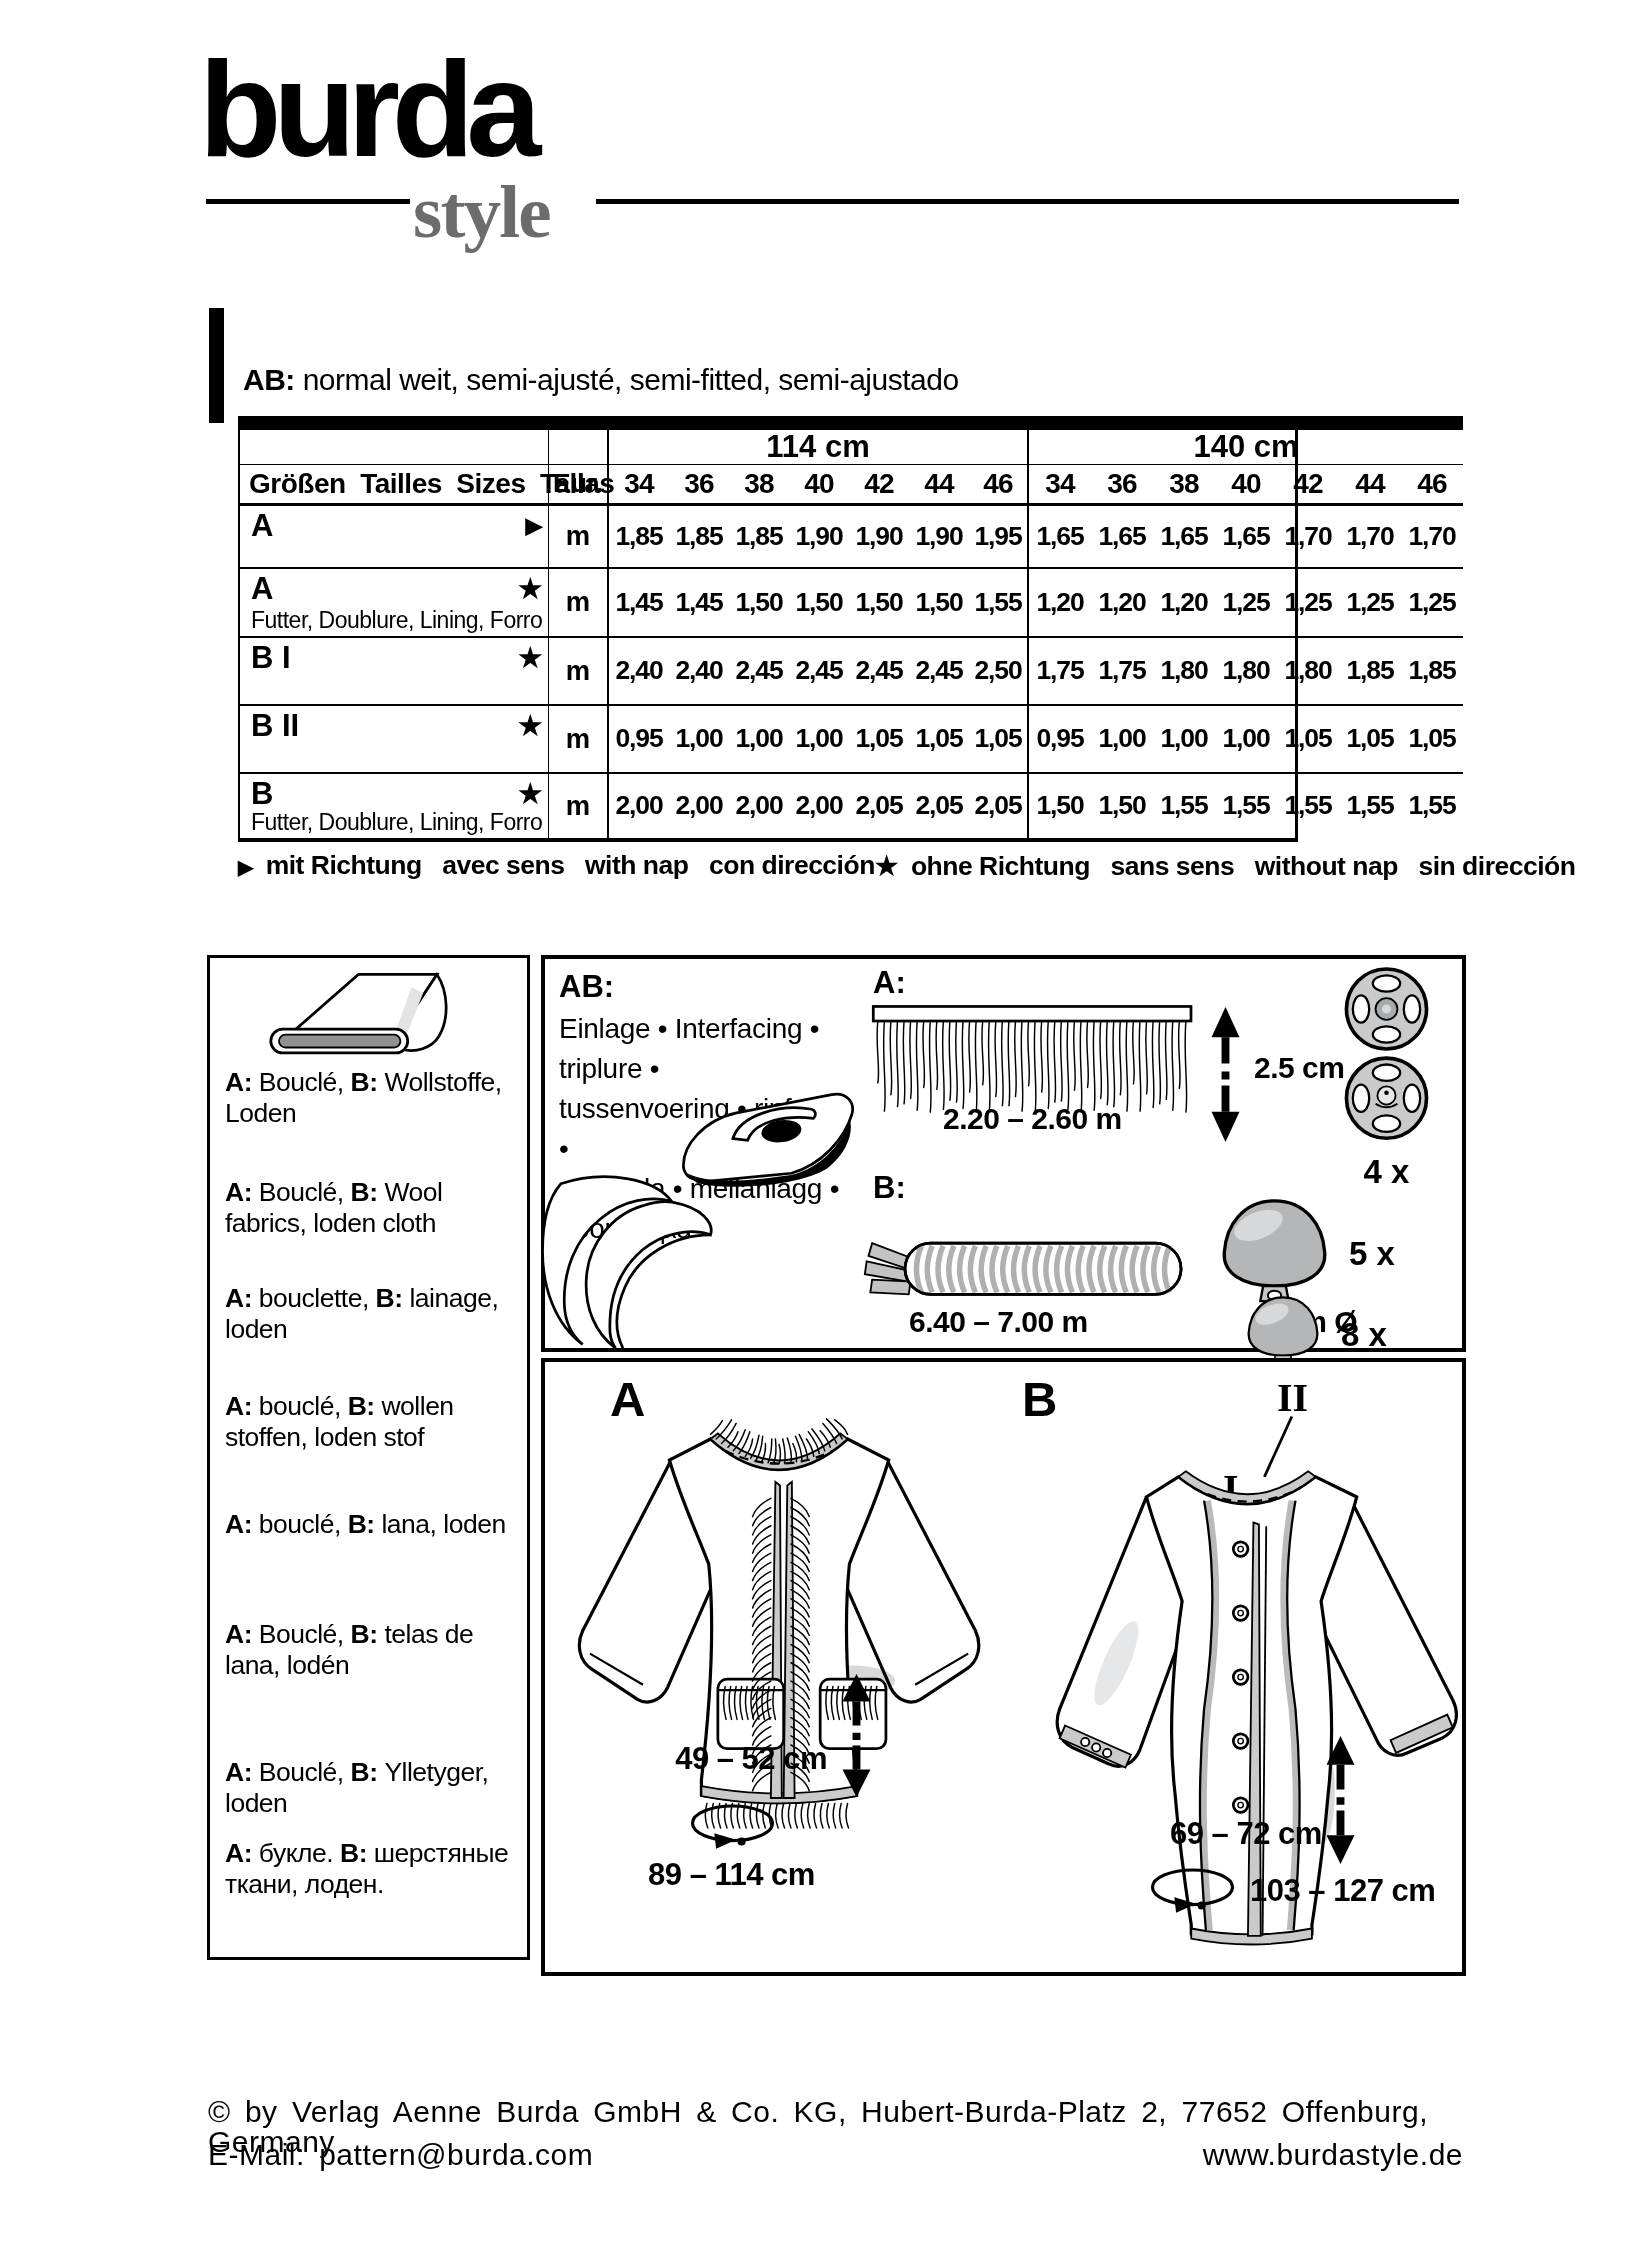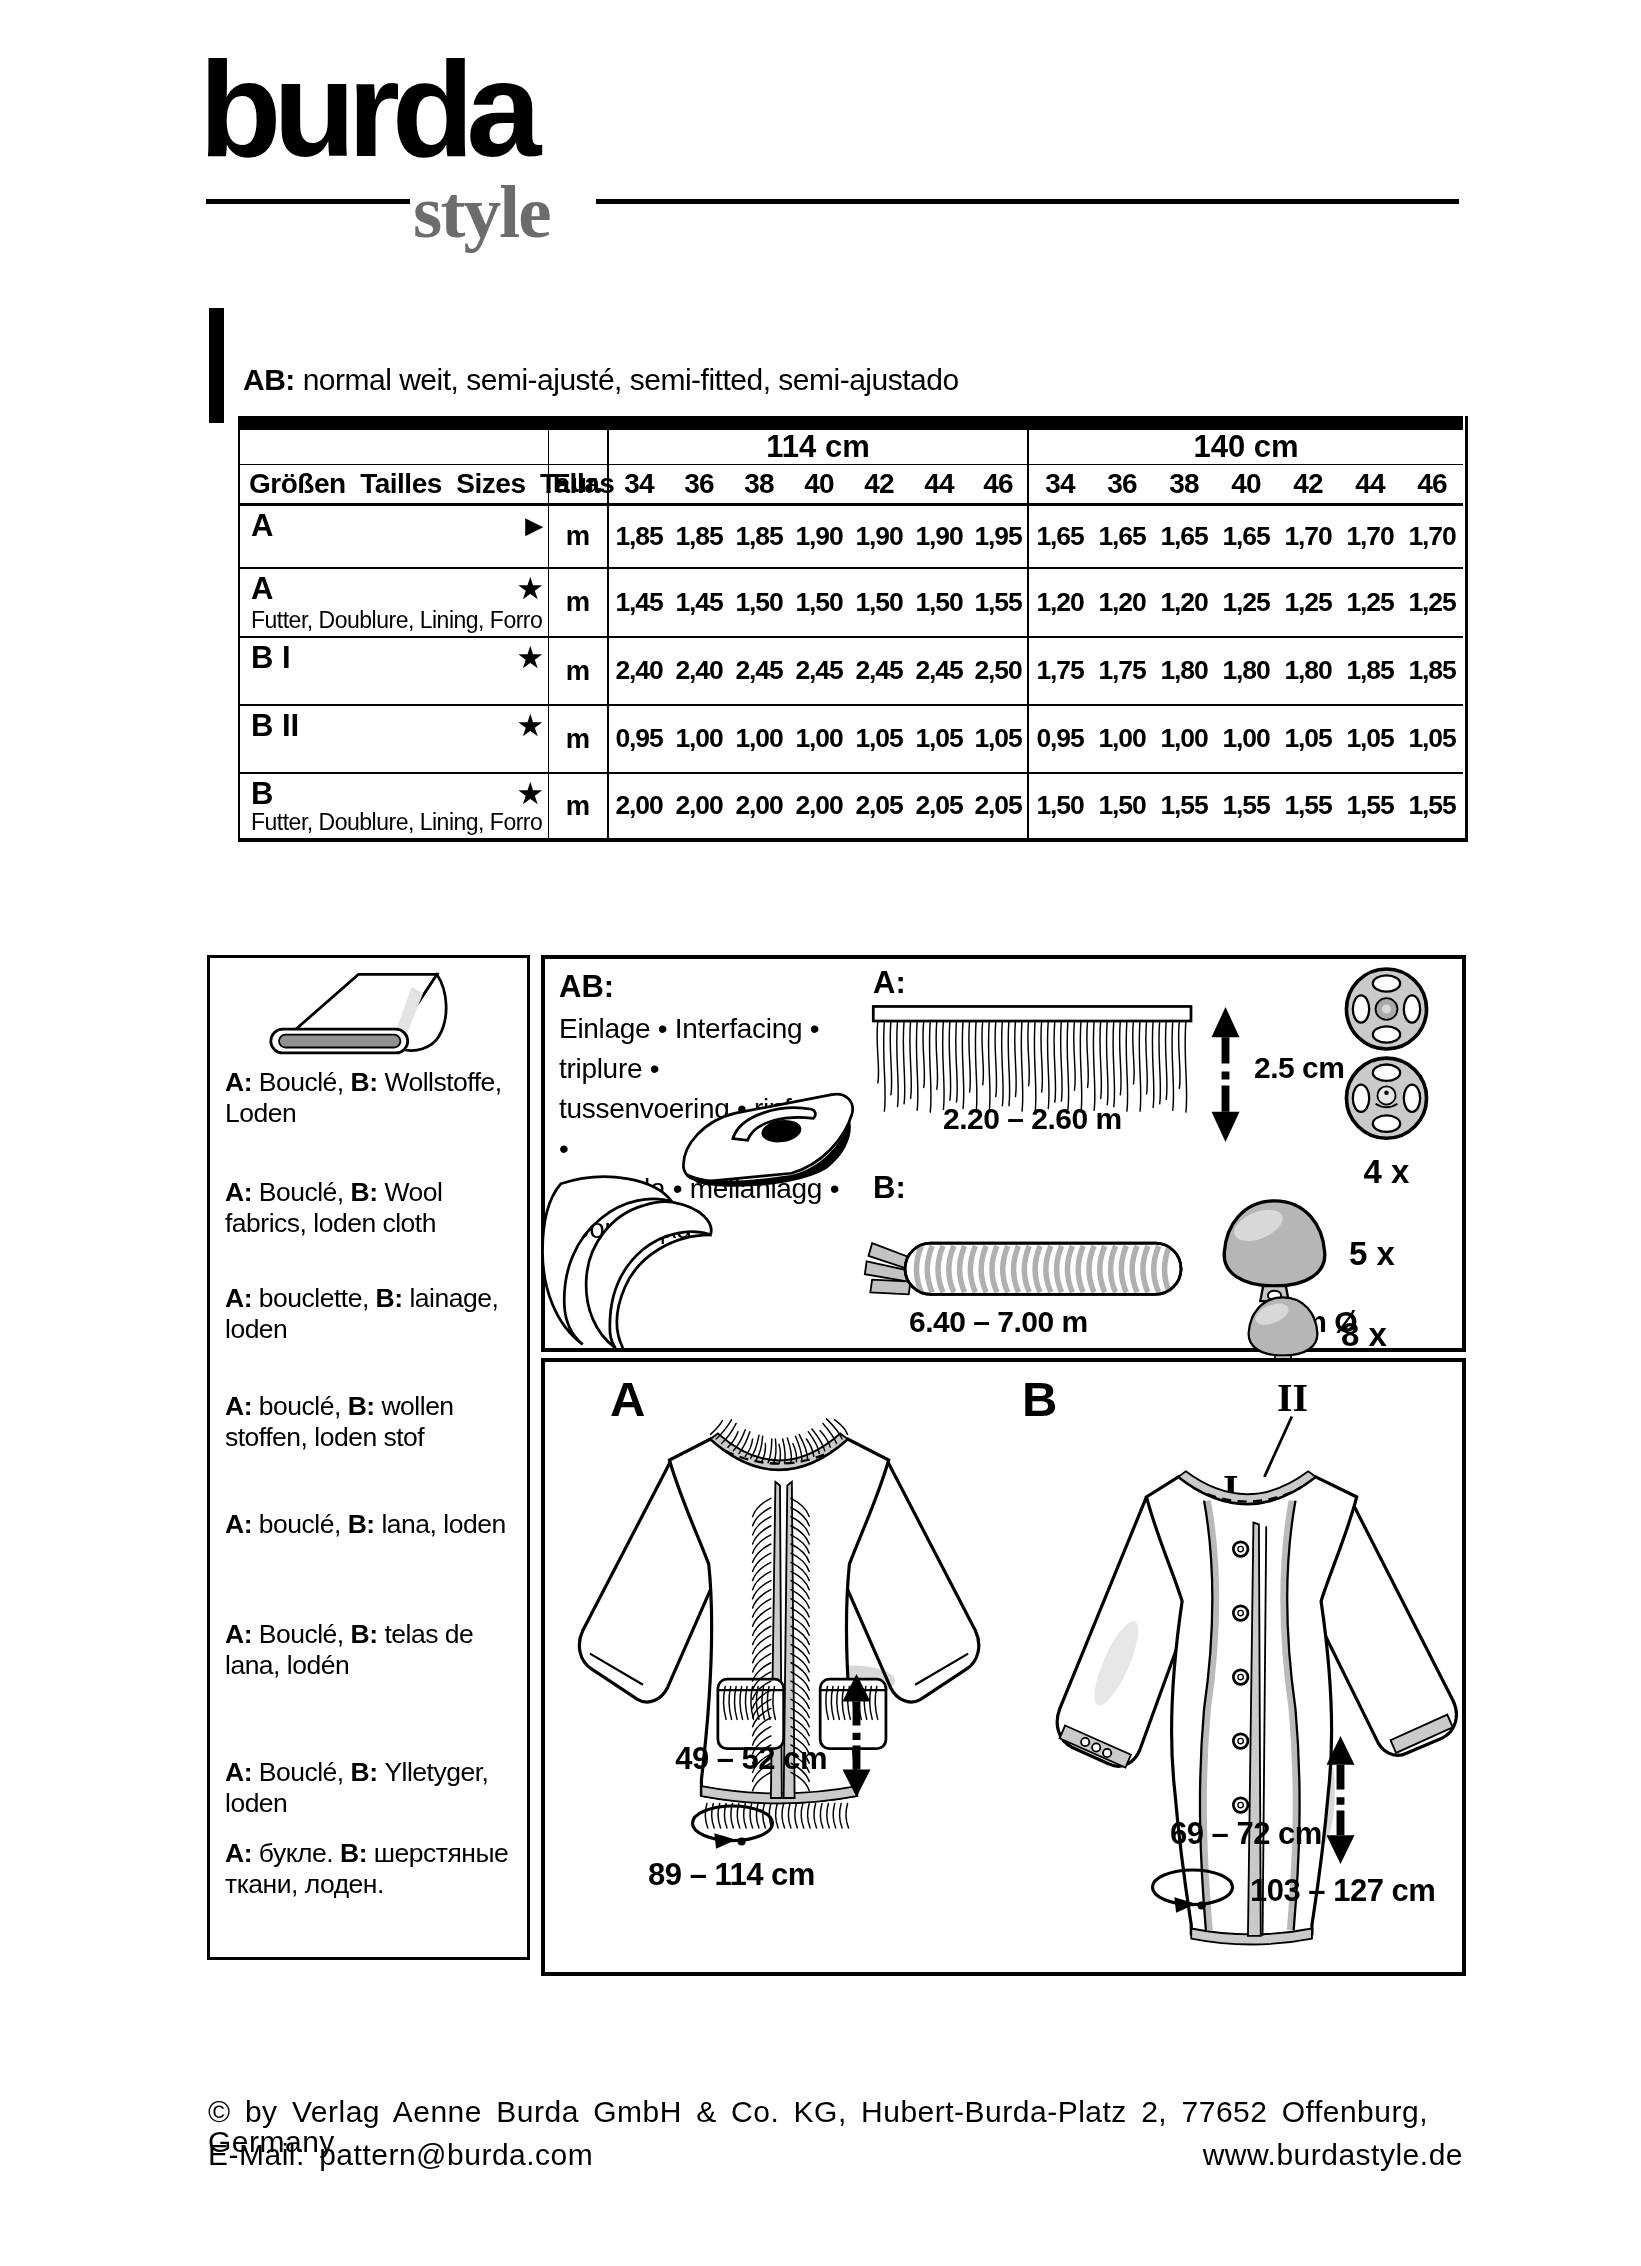--- a/index.html
+++ b/index.html
@@ -11,21 +11,21 @@
   .brandsub{left:413px;top:174px;font-family:"Liberation Serif",serif;font-weight:700;
             font-size:75px;line-height:1;color:#6a6c6e;letter-spacing:-1.8px;}
   .rule{height:4.6px;background:#000;top:199px;}
   .patnum{left:1051px;top:37px;width:402px;text-align:right;font-size:139px;font-weight:700;
           letter-spacing:-4.6px;line-height:1;}
   
   .titlebar{left:209px;top:308px;width:14.6px;height:115px;background:#000;}
   .title{left:243px;top:310px;font-size:42px;font-weight:700;letter-spacing:-0.5px;word-spacing:14.6px;line-height:1;}
   .subtitle{left:243px;top:365px;font-size:30px;letter-spacing:-0.5px;line-height:1;}
   
-  #size-table{left:238px;top:416px;width:1230px;box-sizing:border-box;
+  #size-table{left:238px;top:416px;width:1060px;box-sizing:border-box;
     border-left:2.7px solid #000;border-right:3.7px solid #000;border-bottom:4.6px solid #000;
     display:grid;grid-template-columns:309px 60px repeat(7,60px) repeat(7,62px);
     grid-template-rows:13.7px 34px 39px 64px 69px 68px 68px 66px;}
   .tc{display:flex;align-items:center;justify-content:center;box-sizing:border-box;font-weight:700;}
   .tbar{grid-column:1 / -1;background:#000;}
   .cl{border-right:1.8px solid #000;}
   .ce{border-right:2.7px solid #000;}
   .cg{border-right:2.7px solid #000;}
   .bt2{border-top:1.8px solid #000;}
   .bt3{border-top:2.7px solid #000;}
@@ -202,20 +202,24 @@
       <div class="tc val bt3 cg">2,05</div>
       <div class="tc val bt3">1,50</div>
       <div class="tc val bt3">1,50</div>
       <div class="tc val bt3">1,55</div>
       <div class="tc val bt3">1,55</div>
       <div class="tc val bt3">1,55</div>
       <div class="tc val bt3">1,55</div>
       <div class="tc val bt3">1,55</div>
     </div>
 
+  <div class="abs" id="legend">
+    <div><span class="sym arr">▶</span><span class="t">mit Richtung   avec sens   with nap   con dirección</span></div>
+    <div><span class="sym">★</span><span class="t">ohne Richtung   sans sens   without nap   sin dirección</span></div>
+  </div>
 
   <div class="box" id="fabrics-box"></div>
   <svg class="abs" id="bolt" viewBox="0 0 230 115" style="left:258px;top:958px;width:210px;height:105px;">
     <path d="M30,88 L110,18 L196,18 L150,88 Z" fill="#fff" stroke="#000" stroke-width="3"></path>
     <path d="M150,88 L196,18 C208,36 210,66 198,86 C190,99 172,104 158,100 Z" fill="#fff" stroke="#000" stroke-width="3"></path>
     <path d="M168,32 L181,38 L162,86 L151,80 Z" fill="#e2e3e4"></path>
     <rect x="14" y="78" width="150" height="26" rx="13" fill="#fff" stroke="#000" stroke-width="3"></rect>
     <rect x="23" y="84" width="133" height="14" rx="7" fill="#909294" stroke="#000" stroke-width="2"></rect>
   </svg>
   <div id="fabric-entries">

